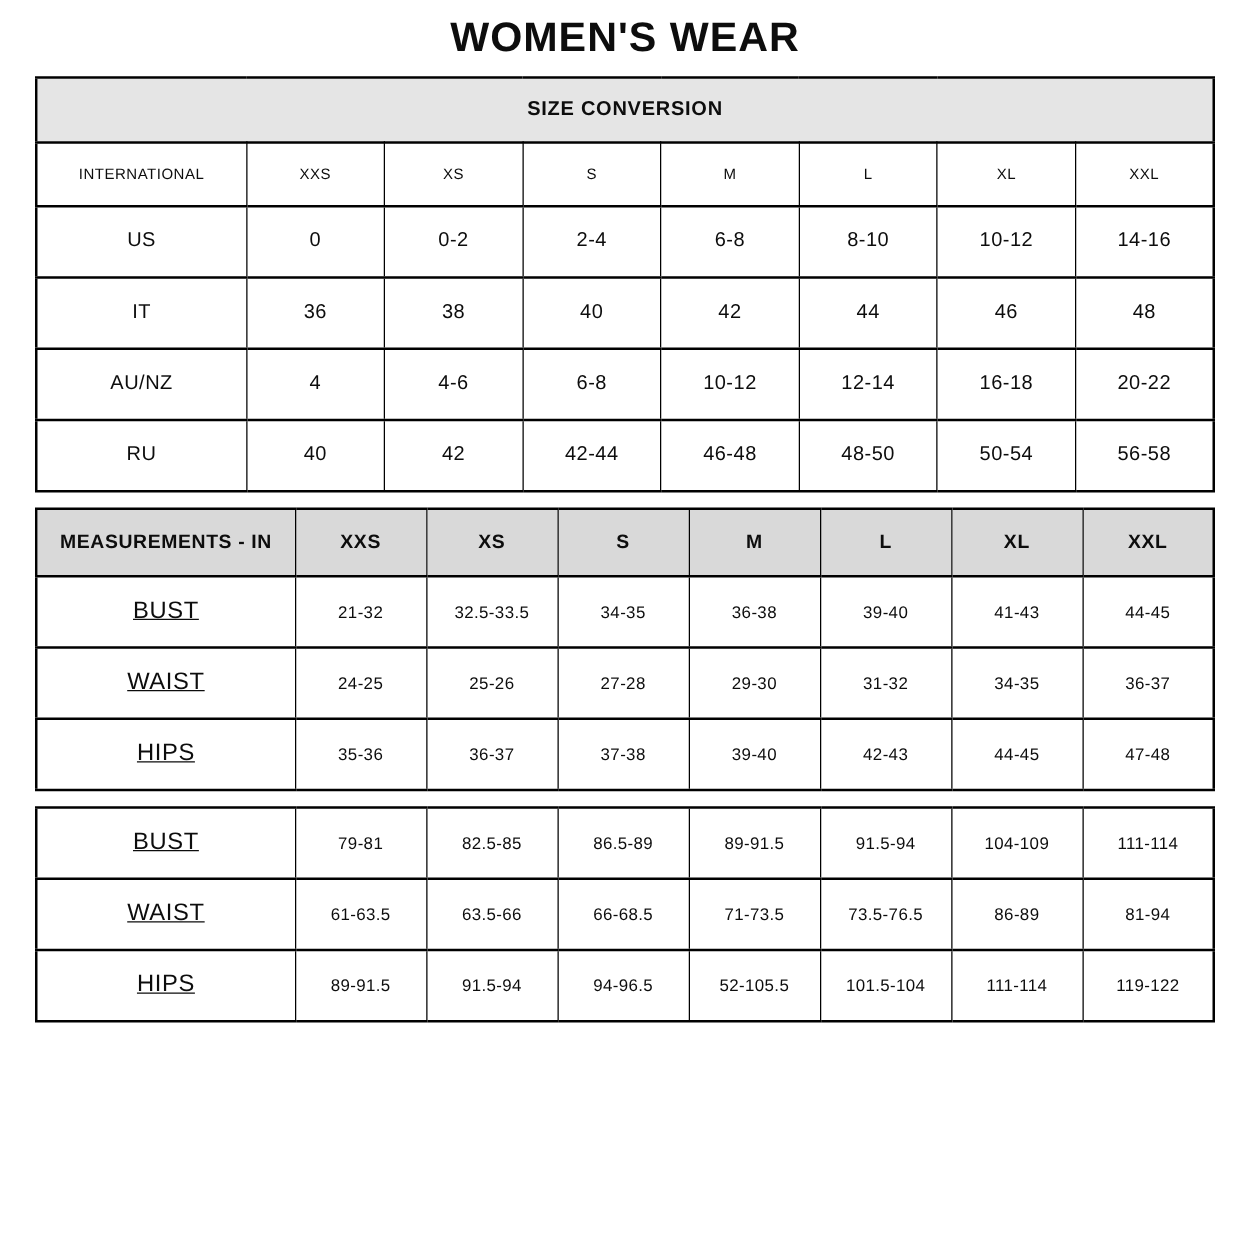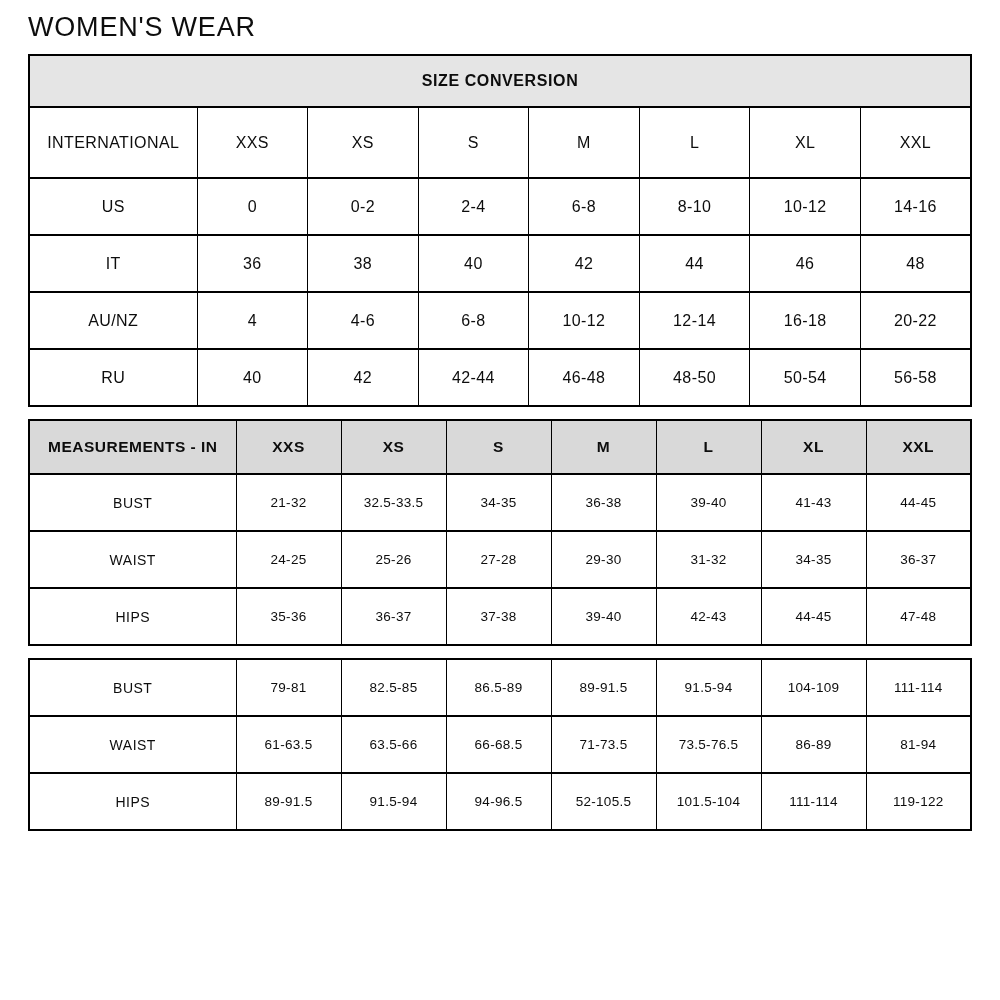--- a/index.html
+++ b/index.html
@@ -11,22 +11,23 @@
     background: #ffffff;
     overflow: hidden;
     font-family: "Liberation Sans", sans-serif;
     color: #0d0d0d;
   }
   .page {
     padding: 13px 28px 0 28px;
   }
   .page-title {
     margin: 0 0 13px 0;
-    font-size: 27px;
-    font-weight: 400;
+    text-align: center;
+    font-size: 33px;
+    font-weight: 700;
     letter-spacing: 0.8px;
     line-height: 1.05;
   }
   table {
     width: 944px;
     border-collapse: collapse;
     table-layout: fixed;
     border: 2.5px solid #000;
   }
   table + table {
@@ -45,23 +46,23 @@
   }
   
   .banner-row th {
     height: 52px;
     background: #e5e5e5;
     font-size: 16px;
     font-weight: 700;
     letter-spacing: 0.6px;
   }
   .t1 .cols-row th {
-    height: 71px;
+    height: 51px;
     font-weight: 400;
-    font-size: 16px;
+    font-size: 12px;
     letter-spacing: 0.4px;
   }
   .t1 .data-row td {
     height: 57px;
     font-size: 16px;
     letter-spacing: 0.4px;
   }
   
   .measure .cols-row th {
     height: 54px;
@@ -69,22 +70,23 @@
     font-weight: 700;
     font-size: 15.5px;
     letter-spacing: 0.5px;
   }
   .measure .data-row td {
     height: 57px;
     font-size: 13.5px;
     letter-spacing: 0.3px;
   }
   .measure .data-row td.row-label {
-    font-size: 14px;
+    font-size: 19px;
     letter-spacing: 0.5px;
+    text-decoration: underline;
   }
 </style>
 </head>
 <body>
 
 <div class="page">
 
   <h1 class="page-title">WOMEN'S WEAR</h1>
 
   <table class="t1">

